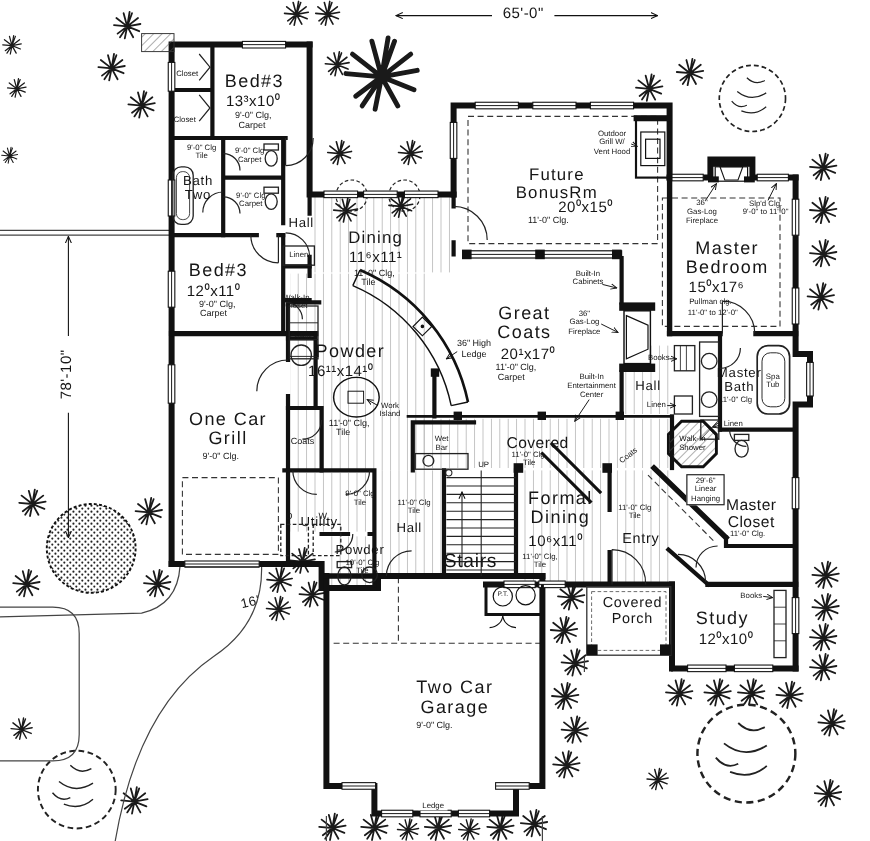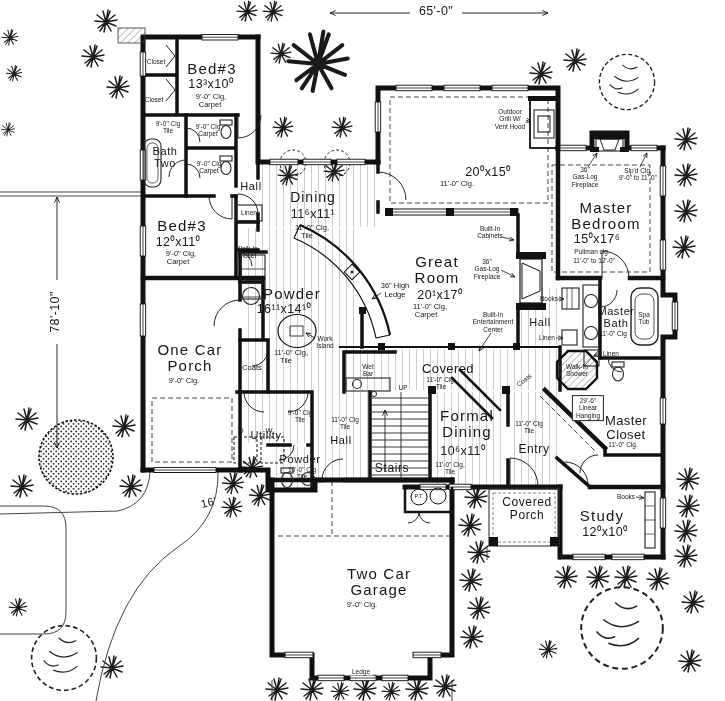--- a/index.html
+++ b/index.html
@@ -416,30 +416,32 @@
 <div class="lbl dim" style="left:284px;top:310px">16¹¹x14¹⁰</div>
 <div class="lbl sm" style="left:291px;top:353px">11'-0" Clg,</div>
 <div class="lbl sm" style="left:286px;top:361px">Tile</div>
 <div class="lbl xs" style="left:325px;top:342px">Work
 Island</div>
 <div class="lbl sm" style="left:395px;top:291px">36" High
 Ledge</div>
 <div class="lbl sm" style="left:252px;top:368px">Coats</div>
 <div class="lbl xs" style="left:251px;top:281px">Ovens</div>
 
+<div class="lbl big2" style="left:464px;top:153px">Future
+BonusRm</div>
 <div class="lbl dim" style="left:488px;top:173px">20⁰x15⁰</div>
 <div class="lbl sm" style="left:457px;top:184px">11'-0" Clg.</div>
 <div class="lbl xs" style="left:510px;top:119px">Outdoor
 Grill W/
 Vent Hood</div>
 <div class="lbl xs" style="left:490px;top:232px">Built-In
 Cabinets</div>
 
 <div class="lbl big" style="left:437px;top:270px">Great
-Room</div>
+Coats</div>
 <div class="lbl dim" style="left:440px;top:296px">20¹x17⁰</div>
 <div class="lbl sm" style="left:430px;top:307px">11'-0" Clg,</div>
 <div class="lbl sm" style="left:426px;top:315px">Carpet</div>
 <div class="lbl xs" style="left:487px;top:269px">36"
 Gas-Log
 Fireplace</div>
 <div class="lbl xs" style="left:493px;top:322px">Built-In
 Entertainment
 Center</div>
 
@@ -468,40 +470,40 @@
 Shower</div>
 <div class="lbl xs boxed" style="left:588px;top:408px">29'-6"
 Linear
 Hanging</div>
 <div class="lbl dim" style="left:626px;top:428px;font-size:13px">Master
 Closet</div>
 <div class="lbl xs" style="left:623px;top:445px">11'-0" Clg.</div>
 <div class="lbl xs rotm38" style="left:524px;top:380px">Coats</div>
 
 <div class="lbl big" style="left:190px;top:358px">One Car
-Porch</div>
+Grill</div>
 <div class="lbl sm" style="left:184px;top:381px">9'-0" Clg.</div>
 
 <div class="lbl mid" style="left:266px;top:436px">Utility</div>
 <div class="lbl xs" style="left:300px;top:416px">9'-0" Clg
 Tile</div>
 <div class="lbl sm" style="left:241px;top:431px">D</div>
 <div class="lbl sm" style="left:269px;top:431px">W</div>
 
 <div class="lbl mid" style="left:300px;top:460px">Powder</div>
 <div class="lbl xs" style="left:302px;top:473px">10'-0" Clg
 Tile</div>
 
 <div class="lbl xs" style="left:345px;top:423px">11'-0" Clg
 Tile</div>
 <div class="lbl mid" style="left:341px;top:441px">Hall</div>
 <div class="lbl xs" style="left:368px;top:370px">Wet
 Bar</div>
 <div class="lbl xs" style="left:403px;top:388px">UP</div>
-<div class="lbl mid" style="left:392px;top:468px;font-size:12px">Stairs</div>
+<div class="lbl mid" style="left:392px;top:468px;font-size:16px">Stairs</div>
 
 <div class="lbl dim" style="left:448px;top:369px;font-size:13px">Covered</div>
 <div class="lbl xs" style="left:441px;top:383px">11'-0" Clg,
 Tile</div>
 
 <div class="lbl big" style="left:467px;top:424px">Formal
 Dining</div>
 <div class="lbl dim" style="left:463px;top:452px">10⁶x11⁰</div>
 <div class="lbl xs" style="left:450px;top:468px">11'-0" Clg,
 Tile</div>

